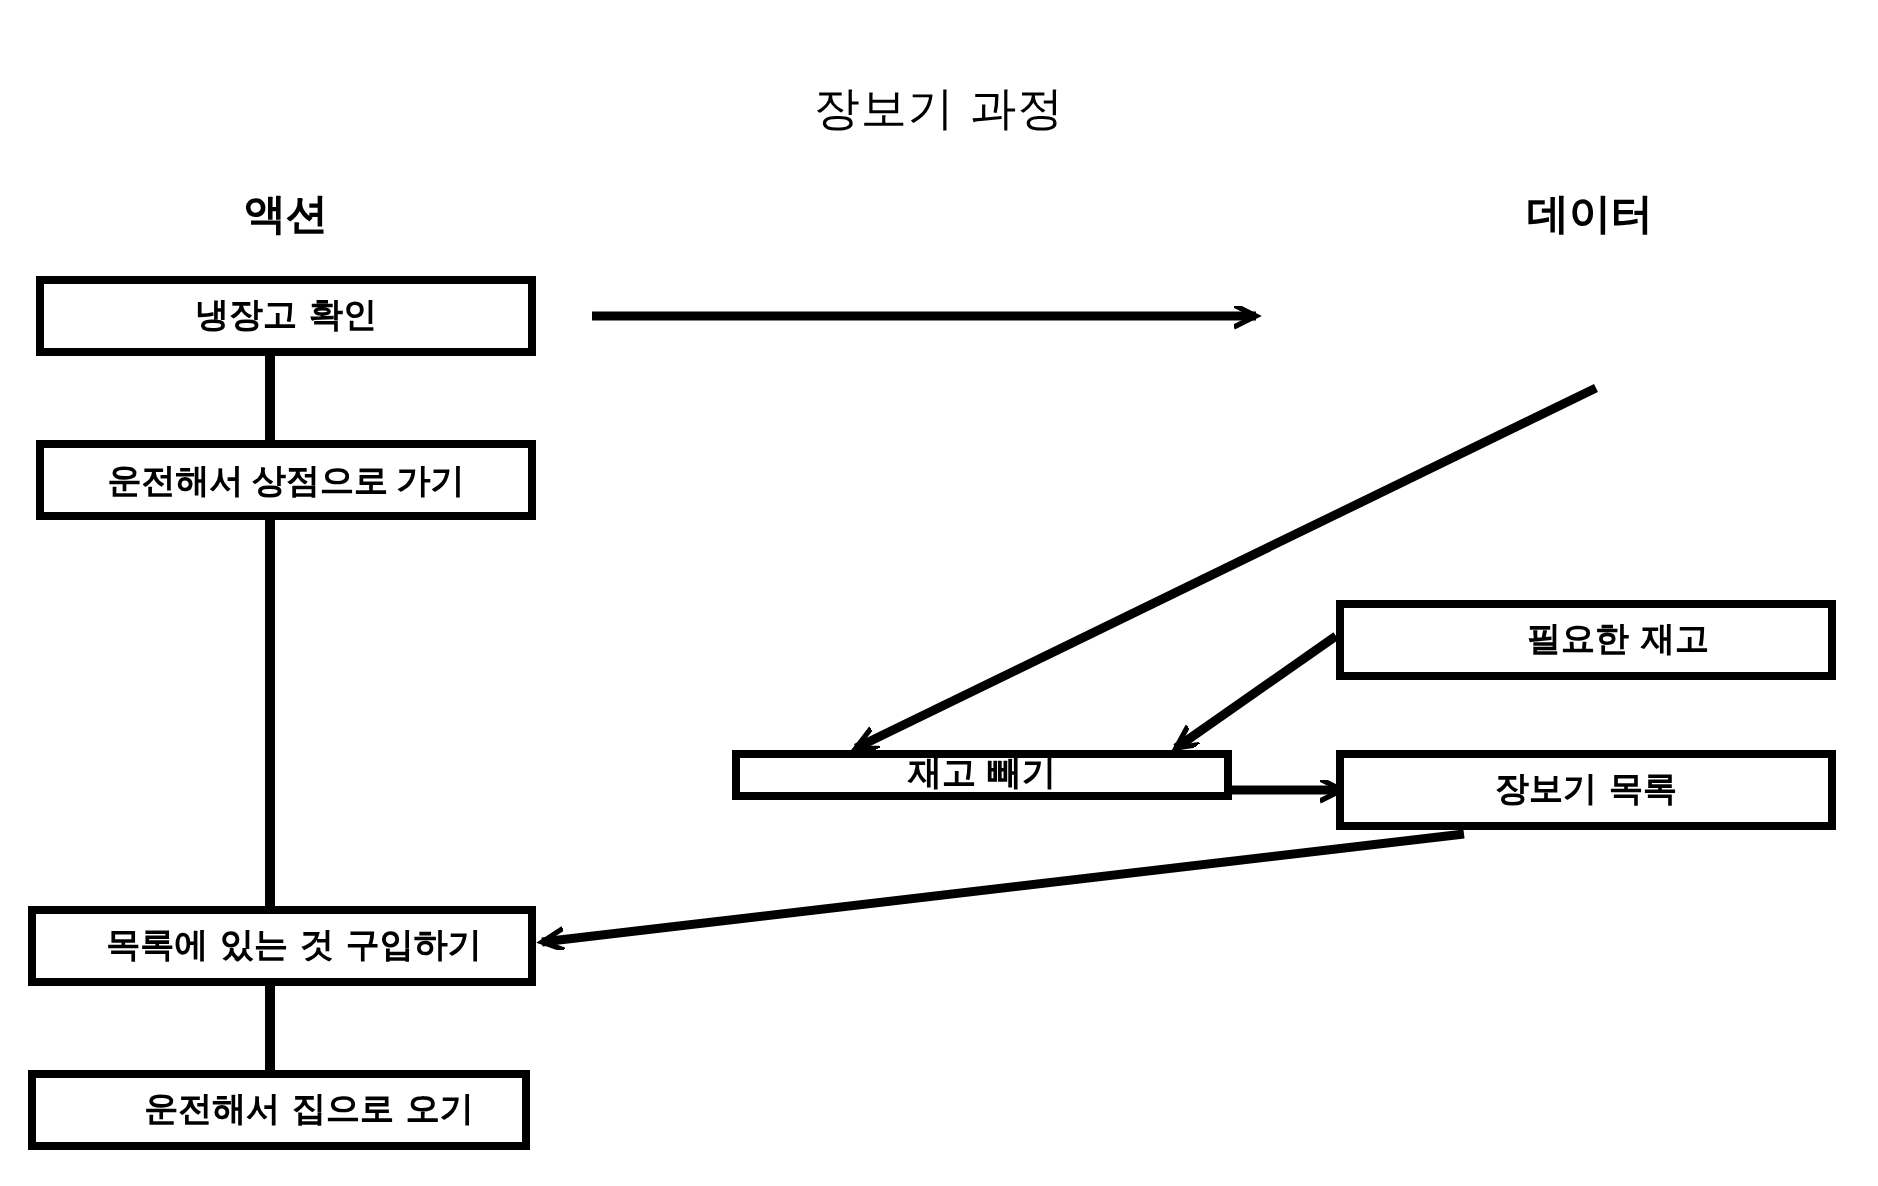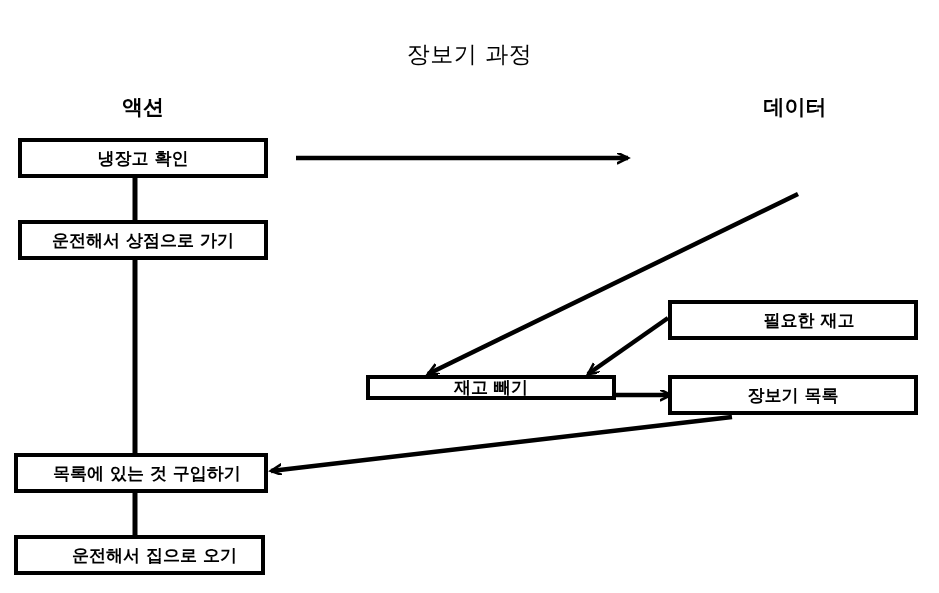--- a/index.html
+++ b/index.html
@@ -102,21 +102,21 @@
 
     <path class="link-line" d="M 600,395 L 671,395" stroke-width="4.5" marker-end="url(#arrowhead-open)"></path>
 
     <path class="link-line" d="M 732,417 L 271,471" stroke-width="4.5" marker-end="url(#arrowhead-open)"></path>
 
     <path class="link-line" d="M 135,493 L 135,537" stroke-width="5"></path>
   </svg>
 
   <div class="node" style="left:18px; top:138px; width:250px; height:40px;">냉장고 확인</div>
 
-  <div class="node" style="left:18px; top:220px; width:250px; height:40px;">운전해서 상점으로 가기</div>
+  <div class="node" style="left:18px; top:220px; width:250px; height:40px;font-family:Liberation Serif, serif;">운전해서 상점으로 가기</div>
 
   <div class="node" style="left:14px; top:453px; width:254px; height:40px;padding-left:12px;">목록에 있는 것 구입하기</div>
 
   <div class="node" style="left:14px; top:535px; width:251px; height:40px;padding-left:30px;">운전해서 집으로 오기</div>
 
   <div class="node" style="left:366px; top:375px; width:250px; height:25px;">재고 빼기</div>
 
 
   <div class="node" style="left:668px; top:300px; width:250px; height:40px;padding-left:32px;">필요한 재고</div>
 

